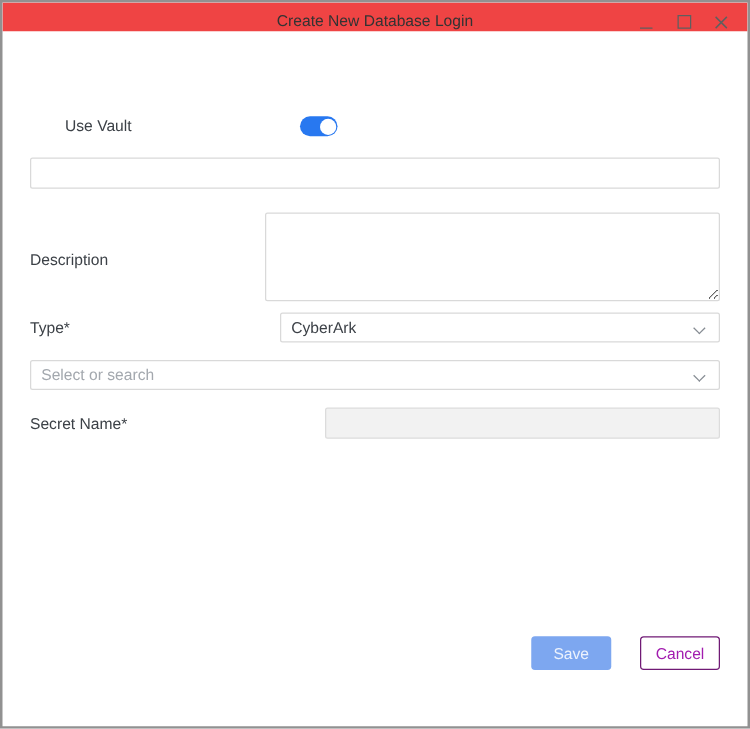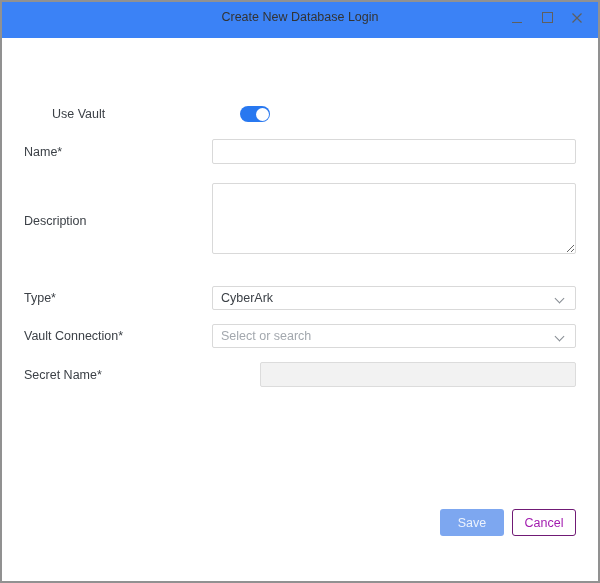--- a/index.html
+++ b/index.html
@@ -13,22 +13,22 @@
     width: 600px;
     height: 583px;
     box-sizing: border-box;
     border: 2px solid #919191;
     background: #ffffff;
     overflow: hidden;
   }
   
   .titlebar {
     position: relative;
-    height: 36px;
-    background: #3b82f6;
+    height: 23px;
+    background: #ef4444;
   }
   .titlebar .title {
     position: absolute;
     left: 0; right: 0; top: 0;
     height: 31px;
     line-height: 31px;
     text-align: center;
     font-size: 12.5px;
     color: #333333;
   }
@@ -77,21 +77,21 @@
   }
   .row.align-top .label { padding-top: 5px; }
   .row .control {
     flex: 1 1 auto;
     display: flex;
     align-items: center;
   }
   .row-usevault   { margin-top: 68px; margin-left: 28px; }
   .row-name       { margin-top: 17px; }
   .row-desc       { margin-top: 19px; }
-  .row-type       { margin-top: 32px; }
+  .row-type       { margin-top: 9px; gap: 12px; }
   .row-vaultconn  { margin-top: 14px; }
   .row-secret     { margin-top: 14px; gap: 48px; }
   
   .toggle {
     position: relative;
     width: 30px;
     height: 16px;
     border-radius: 8px;
     background: #2878f0;
     cursor: pointer;
@@ -167,21 +167,21 @@
     border-right: 1.5px solid #868c93;
     border-bottom: 1.5px solid #868c93;
     transform: rotate(45deg);
   }
   
   .footer {
     position: absolute;
     top: 507px;
     right: 22px;
     display: flex;
-    gap: 8px;
+    gap: 23px;
   }
   .btn {
     width: 64px;
     height: 27px;
     border-radius: 3px;
     font-family: "Liberation Sans", "DejaVu Sans", sans-serif;
     font-size: 12.5px;
     cursor: pointer;
   }
   .btn.save {
@@ -222,21 +222,20 @@
     <div class="row row-usevault">
       <div class="label">Use Vault</div>
       <div class="control">
         <div class="toggle">
           <div class="knob"></div>
         </div>
       </div>
     </div>
 
     <div class="row row-name">
-      <div class="label">Name*</div>
       <div class="control">
         <input type="text" class="text-input" value="" style="">
       </div>
     </div>
 
     <div class="row row-desc align-top">
       <div class="label">Description</div>
       <div class="control">
         <textarea class="textarea" value="" style=""></textarea>
       </div>
@@ -246,21 +245,20 @@
       <div class="label">Type*</div>
       <div class="control">
         <div class="select">
           <span class="select-value">CyberArk</span>
           <span class="chevron"></span>
         </div>
       </div>
     </div>
 
     <div class="row row-vaultconn">
-      <div class="label">Vault Connection*</div>
       <div class="control">
         <div class="select">
           <span class="select-value placeholder">Select or search</span>
           <span class="chevron"></span>
         </div>
       </div>
     </div>
 
     <div class="row row-secret">
       <div class="label">Secret Name*</div>

